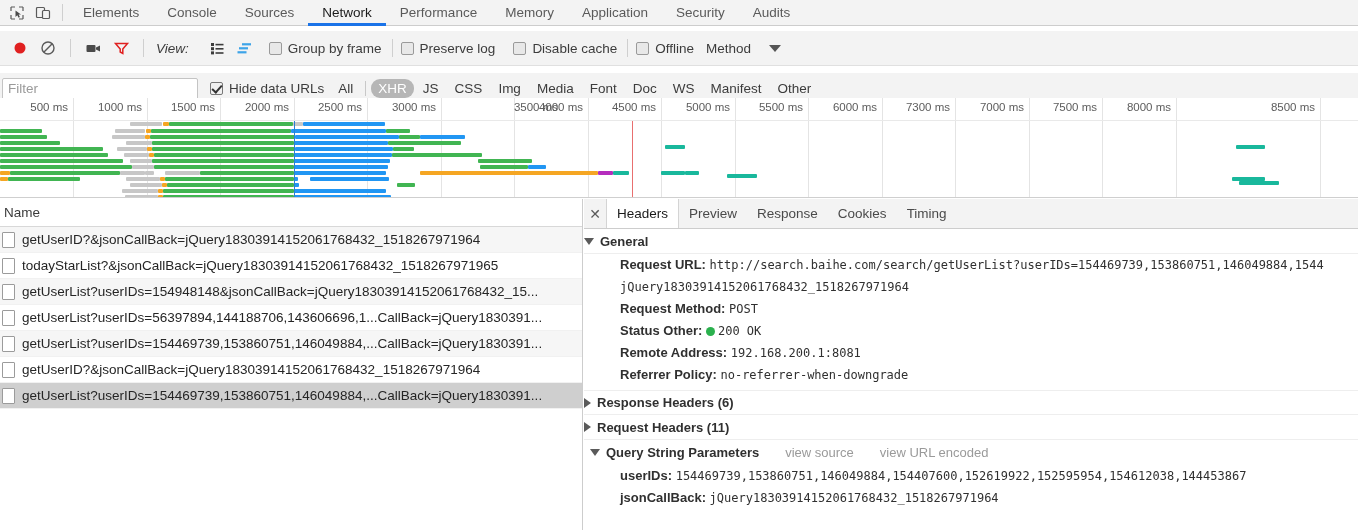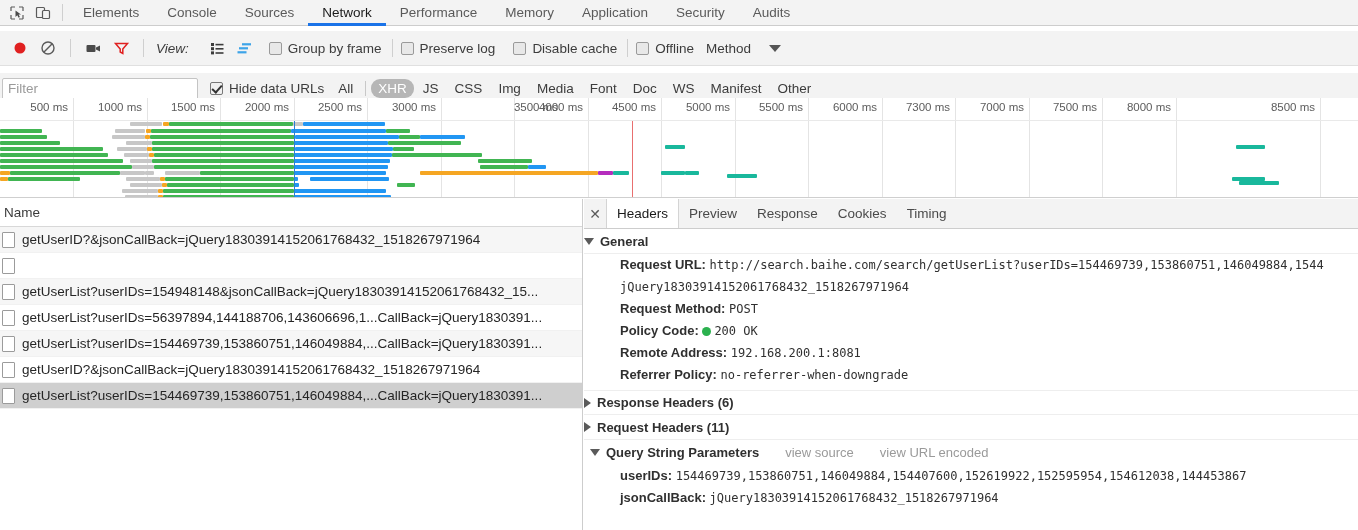--- a/index.html
+++ b/index.html
@@ -452,20 +452,21 @@
       <div class="list-header">
         <span style="padding-left:2px;">Name</span>
       </div>
       <div id="rowlist">
           <div class="row odd">
             <span class="row-icon"></span>
             <span class="row-name">getUserID?&amp;jsonCallBack=jQuery18303914152061768432_1518267971964</span>
           </div>
           <div class="row">
             <span class="row-icon"></span>
+            <span class="row-name">todayStarList?&amp;jsonCallBack=jQuery18303914152061768432_1518267971965</span>
           </div>
           <div class="row odd">
             <span class="row-icon"></span>
             <span class="row-name">getUserList?userIDs=154948148&amp;jsonCallBack=jQuery18303914152061768432_15...</span>
           </div>
           <div class="row">
             <span class="row-icon"></span>
             <span class="row-name">getUserList?userIDs=56397894,144188706,143606696,1...CallBack=jQuery1830391...</span>
           </div>
           <div class="row odd">
@@ -507,21 +508,21 @@
         <div class="kv">
           <span class="v">jQuery18303914152061768432_1518267971964</span>
         </div>
 
         <div class="kv">
           <span class="k">Request Method:</span>
           <span class="v">POST</span>
         </div>
 
         <div class="kv">
-          <span class="k">Policy Code:</span>
+          <span class="k">Status Other:</span>
           <span class="status-dot"></span><span class="v">200 OK</span>
         </div>
 
         <div class="kv">
           <span class="k">Remote Address:</span>
           <span class="v">192.168.200.1:8081</span>
         </div>
 
         <div class="kv" style="padding-bottom:4px;">
           <span class="k">Referrer Policy:</span>

